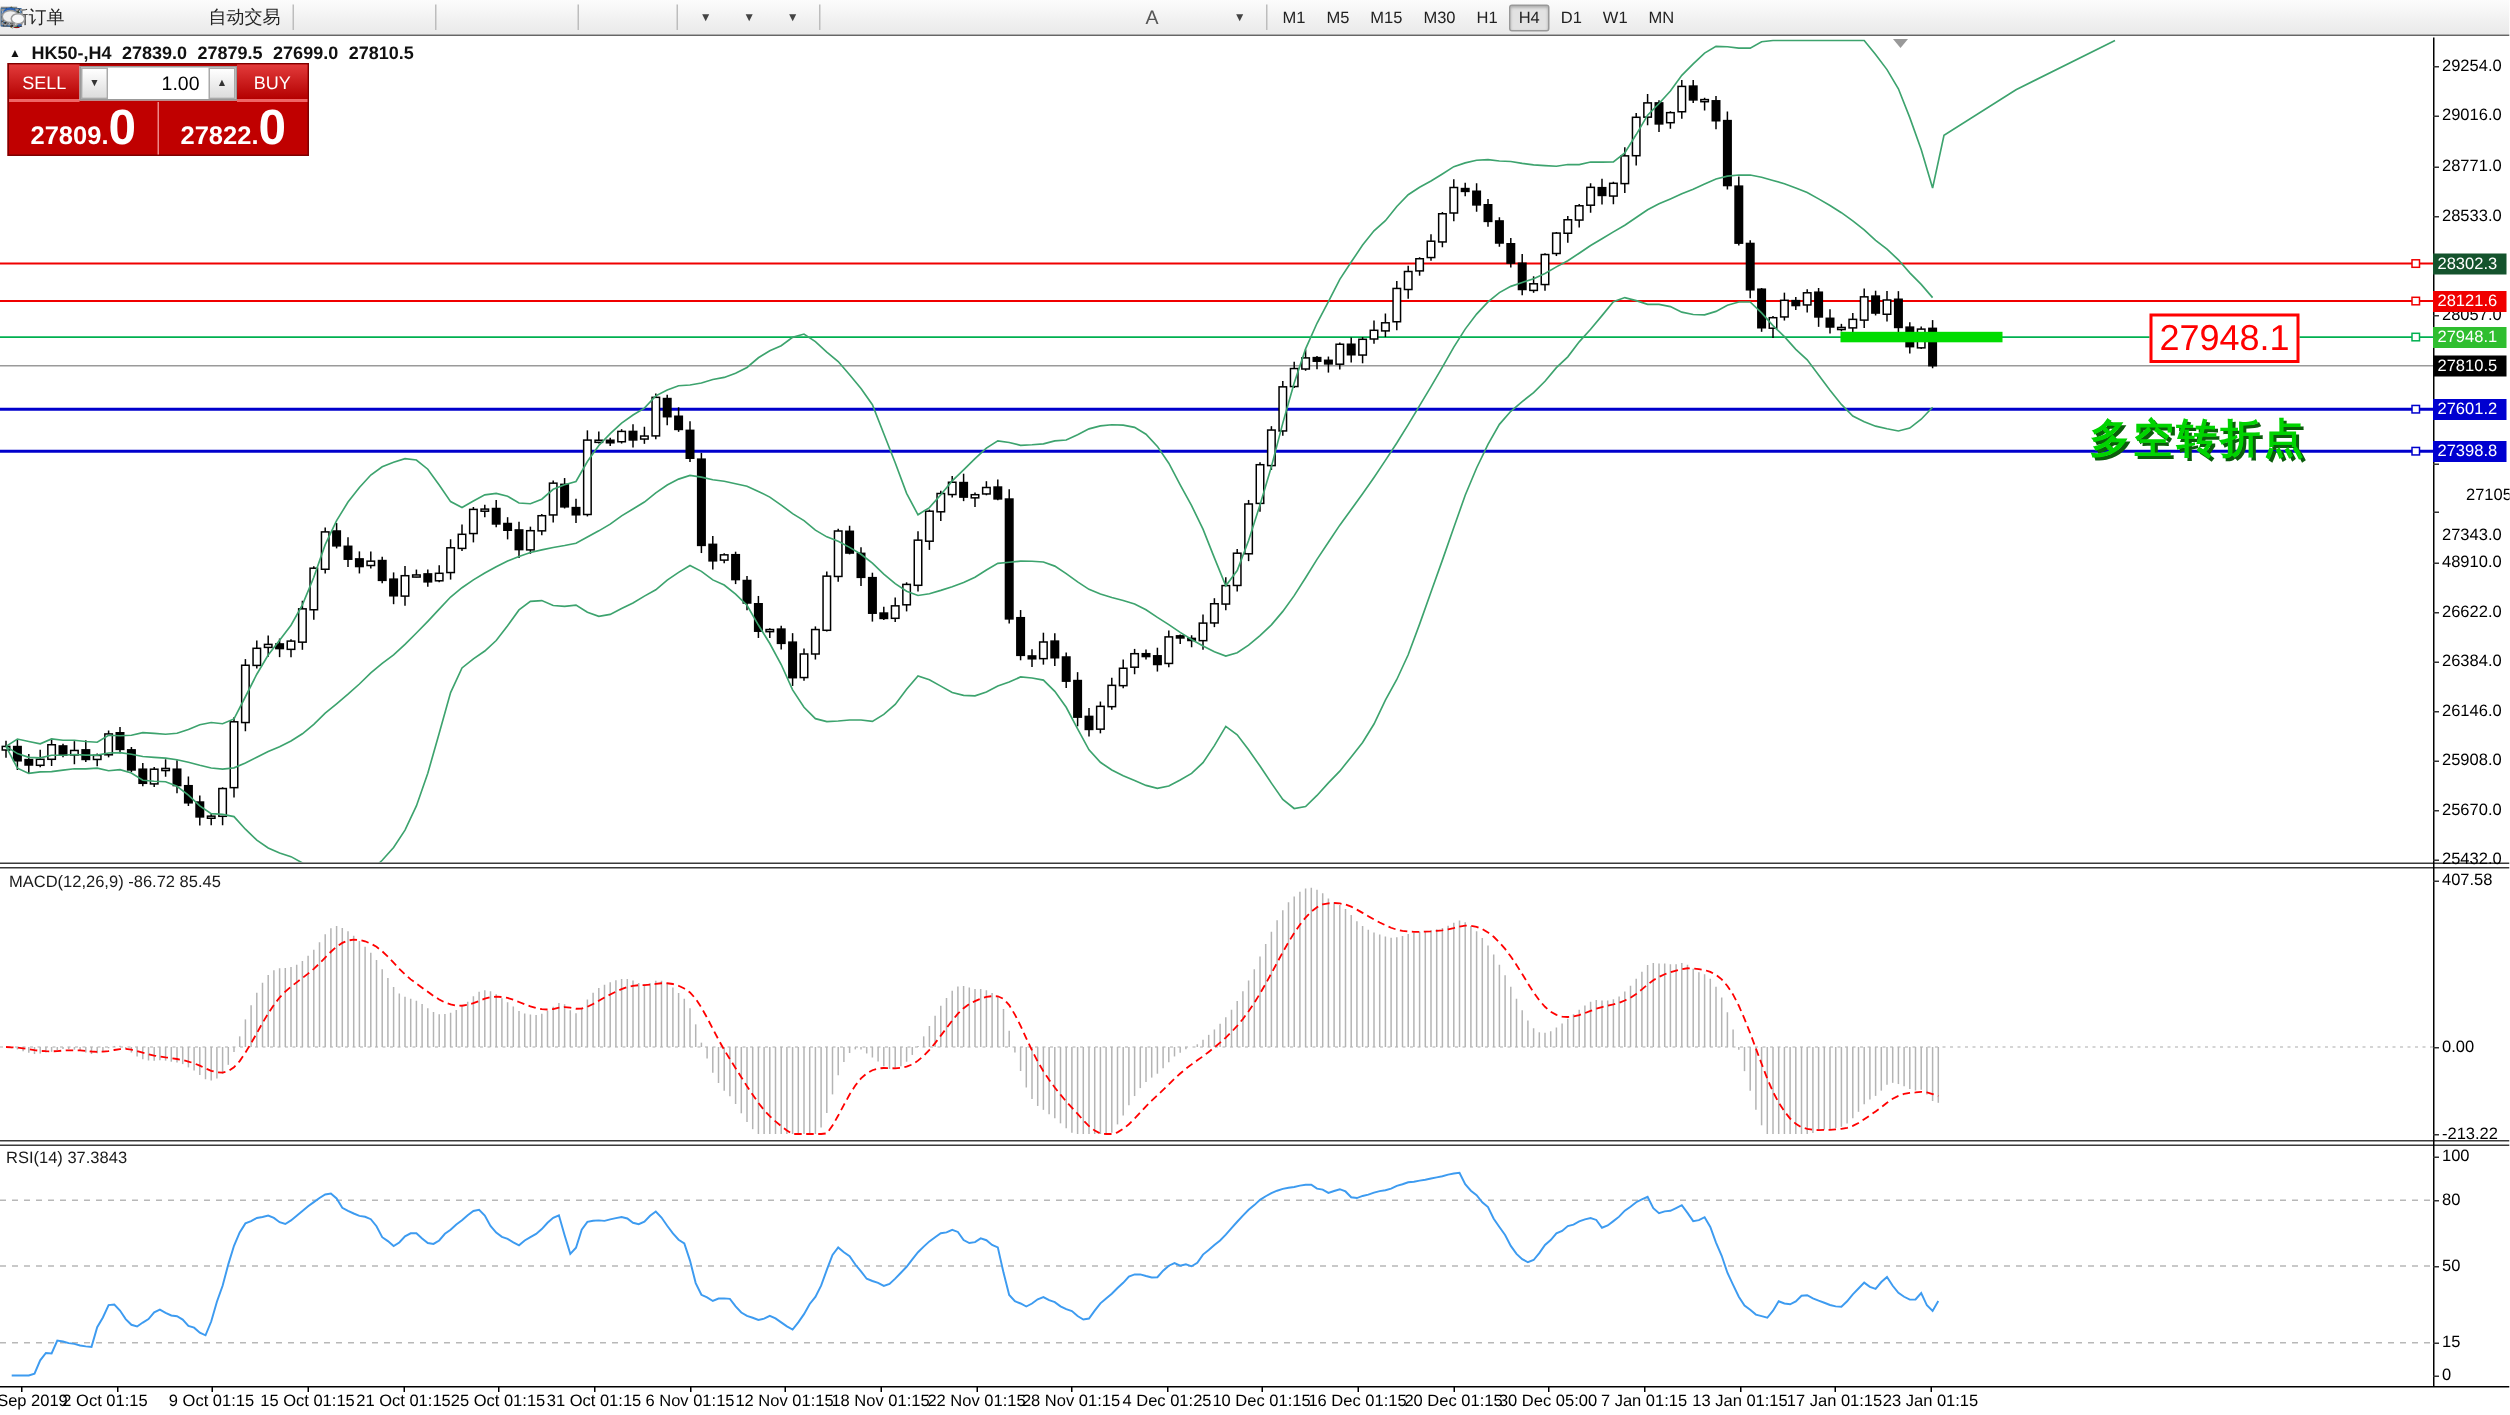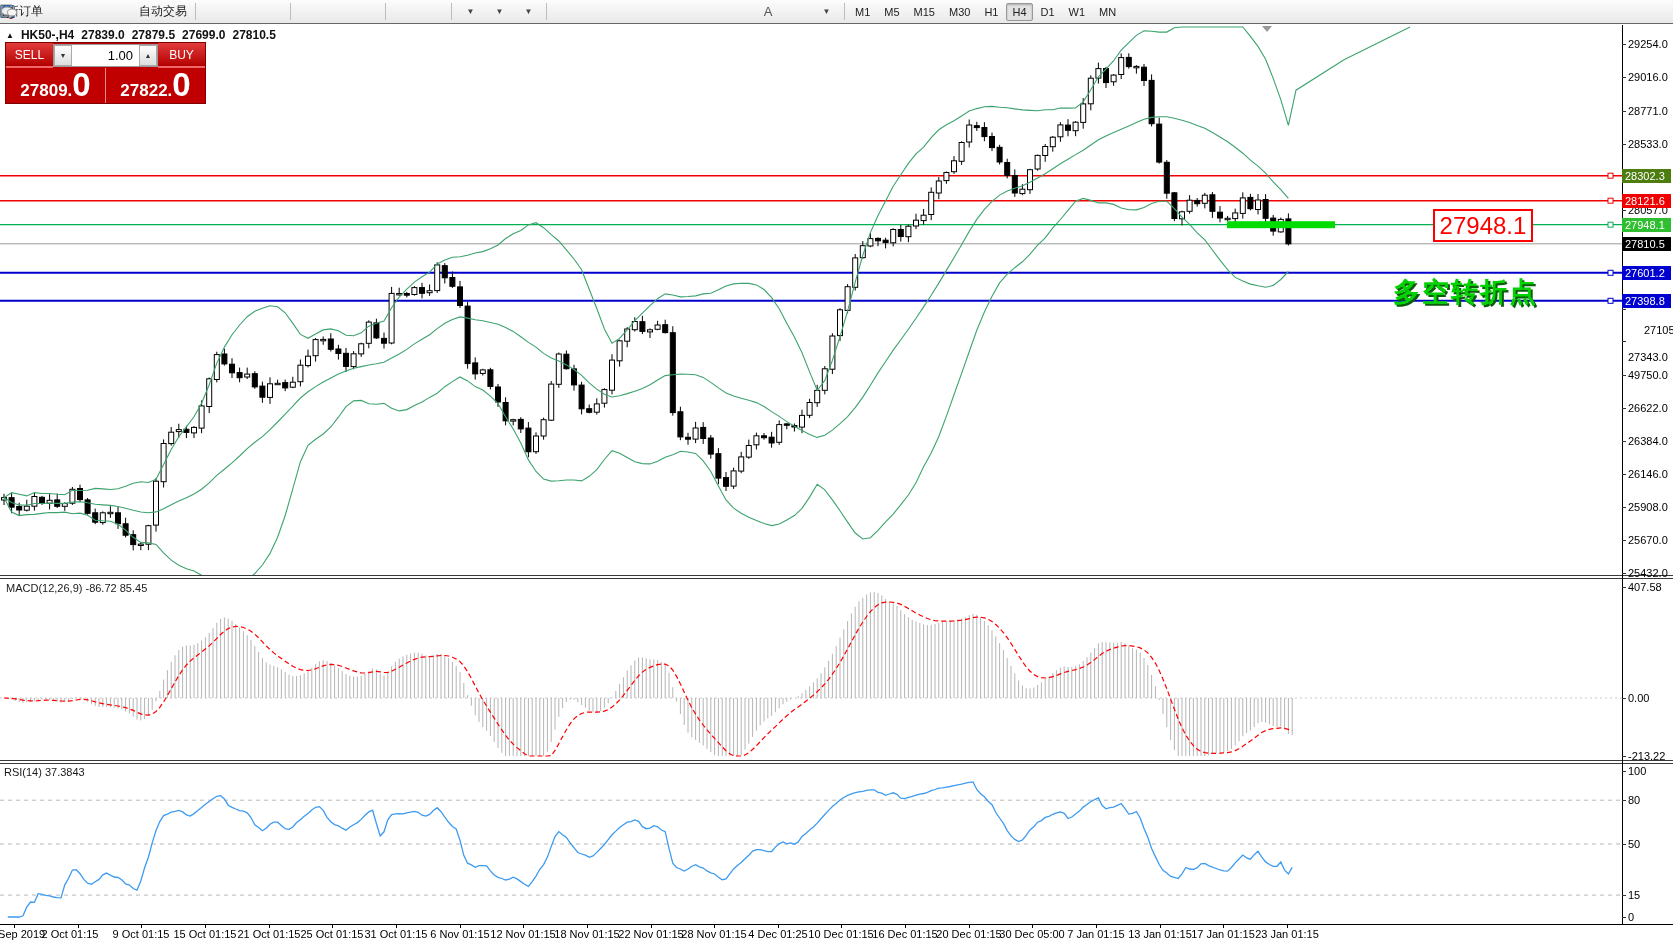--- a/index.html
+++ b/index.html
@@ -1013,34 +1013,34 @@
     <div class="tick-label" style="top: 105px;">28771.0</div>
     <div class="tick-dash" style="top: 144px;"></div>
     <div class="tick-label" style="top: 138px;">28533.0</div>
     <div class="tick-dash" style="top: 210px;"></div>
     <div class="tick-label" style="top: 204px;">28057.0</div>
     <div class="tick-dash" style="top: 309px;"></div>
     <div class="tick-label" style="top: 303px; margin-top: 48px;">27343.0</div>
     <div class="tick-dash" style="top: 341px;"></div>
     <div class="tick-label" style="top: 324px; margin-left: 16px;">27105.0</div>
     <div class="tick-dash" style="top: 375px;"></div>
-    <div class="tick-label" style="top: 369px;">49750.0</div>
+    <div class="tick-label" style="top: 369px;">48910.0</div>
     <div class="tick-dash" style="top: 408px;"></div>
     <div class="tick-label" style="top: 402px;">26622.0</div>
     <div class="tick-dash" style="top: 441px;"></div>
     <div class="tick-label" style="top: 435px;">26384.0</div>
     <div class="tick-dash" style="top: 474px;"></div>
     <div class="tick-label" style="top: 468px;">26146.0</div>
     <div class="tick-dash" style="top: 507px;"></div>
     <div class="tick-label" style="top: 501px;">25908.0</div>
     <div class="tick-dash" style="top: 540px;"></div>
     <div class="tick-label" style="top: 534px;">25670.0</div>
     <div class="tick-dash" style="top: 573px;"></div>
     <div class="tick-label" style="top: 567px;">25432.0</div>
-    <div class="price-badge" style="top: 169px; background: #4d7c0f;">28302.3</div>
+    <div class="price-badge" style="top: 169px; background: #14532d;">28302.3</div>
     <div class="price-badge" style="top: 194px; background: rgb(240, 0, 0);">28121.6</div>
     <div class="price-badge" style="top: 218px; background: rgb(47, 190, 47);">27948.1</div>
     <div class="price-badge" style="top: 237px; background: rgb(0, 0, 0);">27810.5</div>
     <div class="price-badge" style="top: 266px; background: rgb(0, 0, 208);">27601.2</div>
     <div class="price-badge" style="top: 294px; background: rgb(0, 0, 208);">27398.8</div>
     <div class="tick-dash" style="top: 587px;"></div>
     <div class="tick-label" style="top: 581px;">407.58</div>
     <div class="tick-dash" style="top: 698px;"></div>
     <div class="tick-label" style="top: 692px;">0.00</div>
     <div class="tick-dash" style="top: 756px;"></div>

